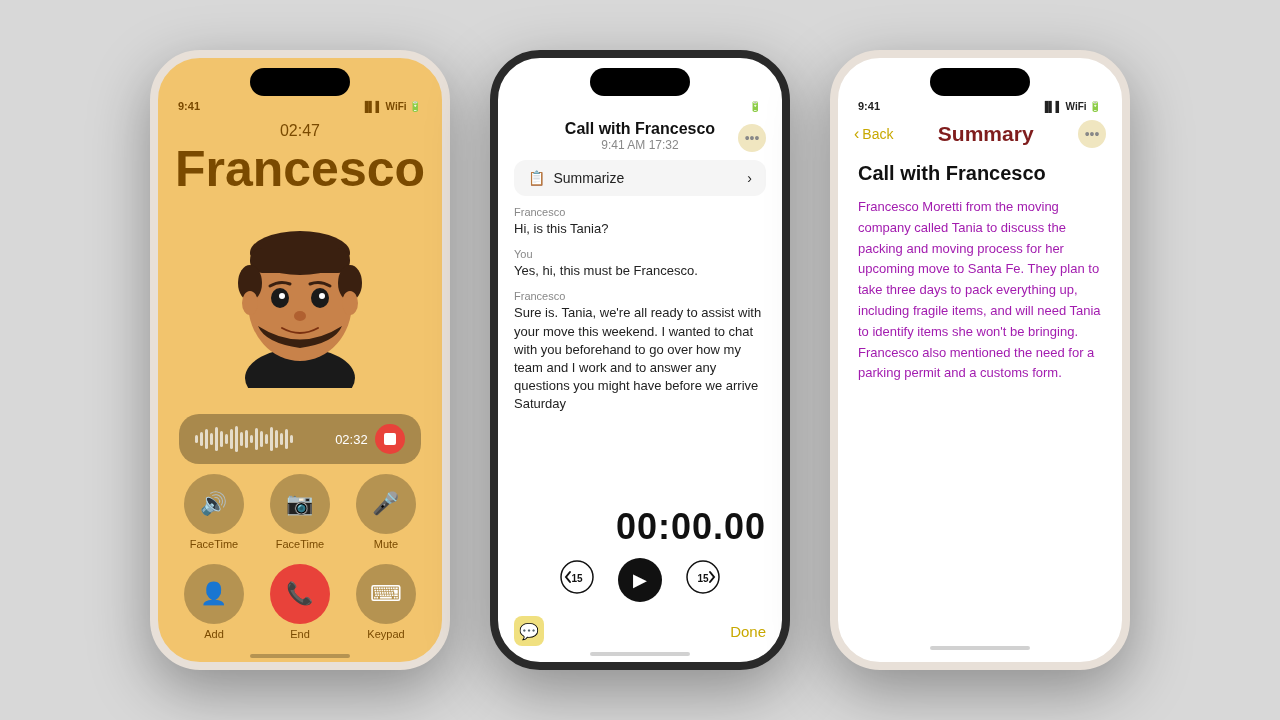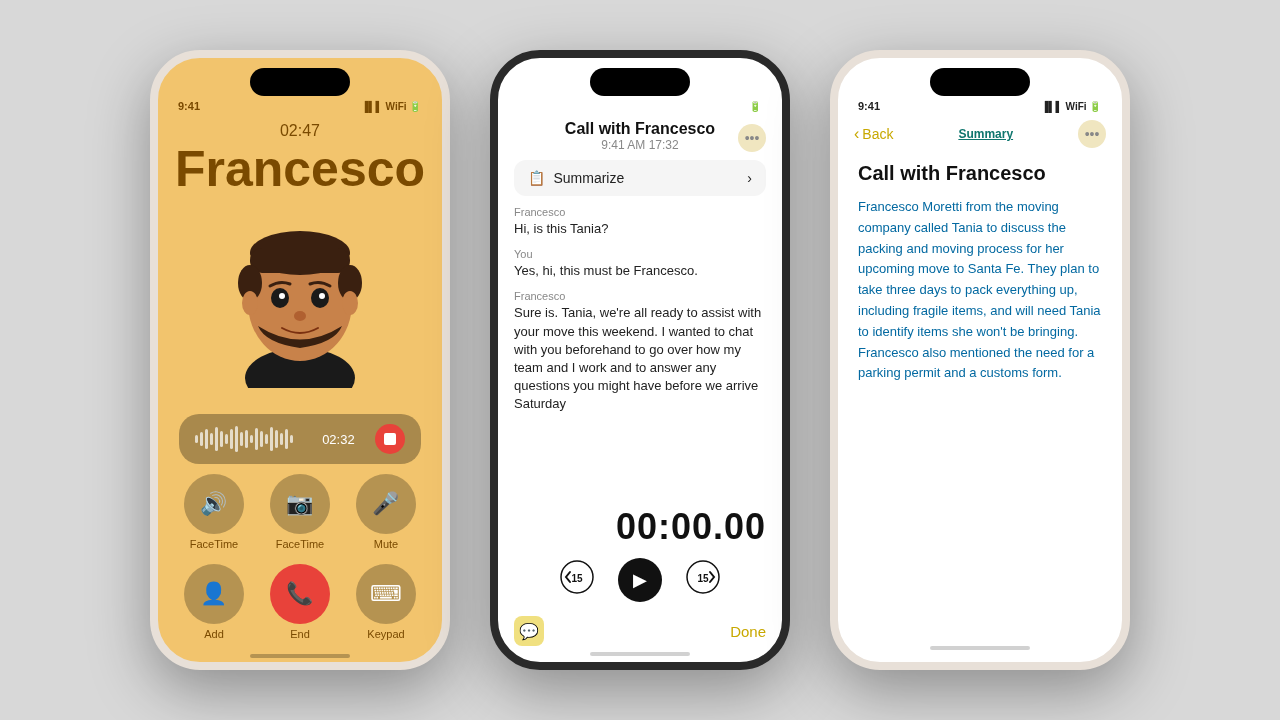--- a/index.html
+++ b/index.html
@@ -64,21 +64,21 @@
     }
     .call-timer { font-size: 16px; color: #7a4a00; font-weight: 500; margin-top: 4px; }
     .caller-name { font-size: 50px; font-weight: 700; color: #7a4a00; text-align: center; line-height: 1.1; margin-top: 2px; }
     .avatar-wrap { flex: 1; display: flex; align-items: center; justify-content: center; }
     .waveform-bar {
       background: rgba(0,0,0,0.3);
       border-radius: 20px;
       padding: 10px 16px;
       display: flex;
       align-items: center;
-      gap: 20px;
+      gap: 7px;
       width: 85%;
       margin-top: 16px;
     }
     .wave-lines { display: flex; align-items: center; gap: 2px; flex: 1; }
     .wave-line {
       width: 3px;
       background: rgba(255,255,255,0.7);
       border-radius: 2px;
     }
     .record-btn {
@@ -161,31 +161,31 @@
     .done-btn { font-size: 15px; color: #c8a800; font-weight: 500; }
 
     
     .phone3-body { padding: 0 0 10px; height: calc(100% - 50px); display: flex; flex-direction: column; }
     .p3-header {
       display: flex; align-items: center; justify-content: space-between;
       padding: 8px 16px 4px;
     }
     .back-btn { display: flex; align-items: center; gap: 3px; color: #c8a800; font-size: 14px; font-weight: 400; }
     .chevron-left { font-size: 16px; color: #c8a800; }
-    .p3-title { font-size: 12px; font-weight: 600; color: #0f766e; text-decoration: underline; }
+    .p3-title { font-size: 21px; font-weight: 600; color: #7f1d1d; }
     .p3-more {
       width: 28px; height: 28px;
       background: #f0e6c0;
       border-radius: 50%;
       display: flex; align-items: center; justify-content: center;
       font-size: 14px; color: #888;
     }
     .p3-content { padding: 10px 20px; flex: 1; overflow: hidden; }
     .p3-call-title { font-size: 20px; font-weight: 600; color: #111; margin-bottom: 12px; }
-    .p3-summary-text { font-size: 13px; color: #0369a1; line-height: 1.6; }
+    .p3-summary-text { font-size: 13px; color: #a21caf; line-height: 1.6; }
   </style>
 </head>
 <body>
 
 <div class="phone phone-1">
   <div class="dynamic-island dynamic-island-dark"></div>
   <div class="status-bar status-bar-orange">
     <span>9:41</span>
     <div class="status-icons">
       <span>▐▌▌</span>

